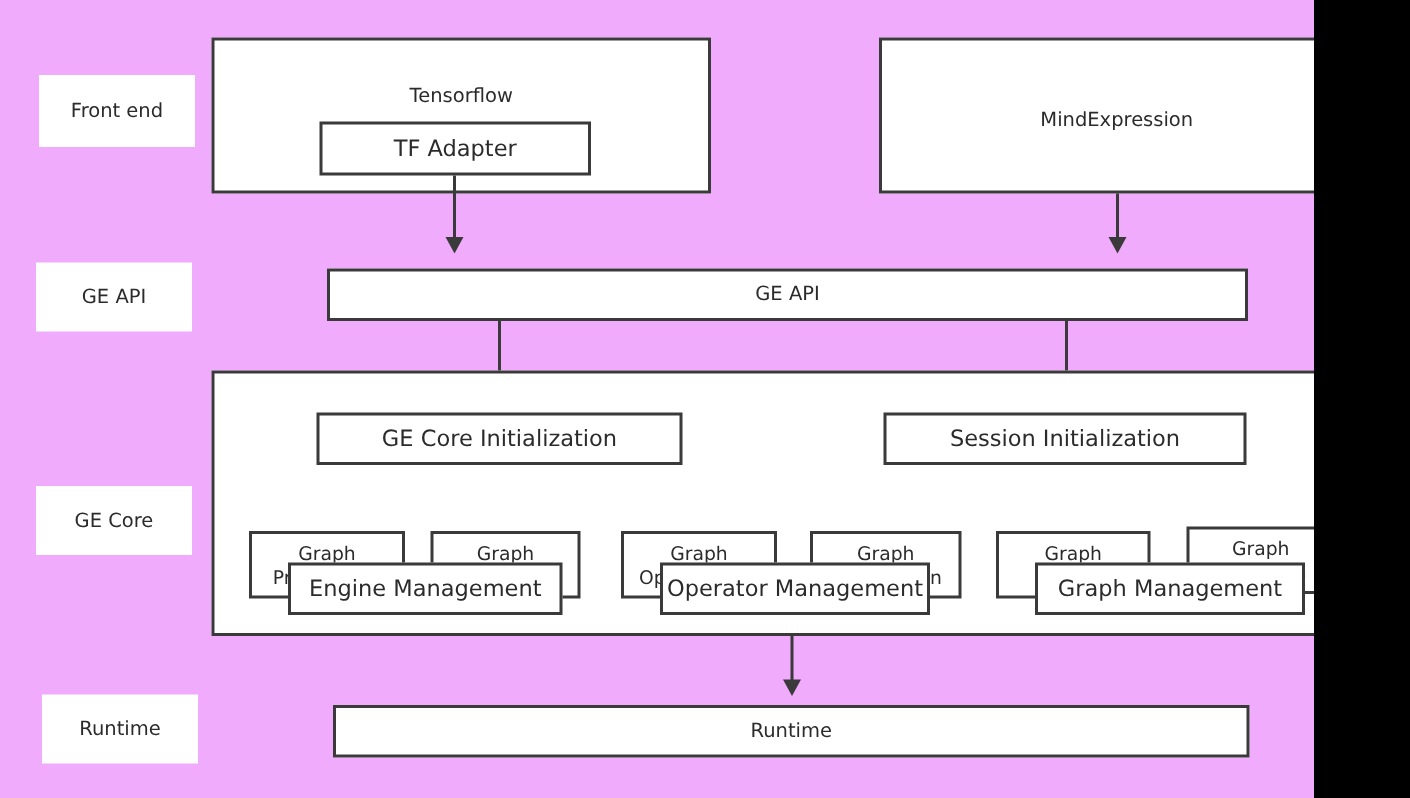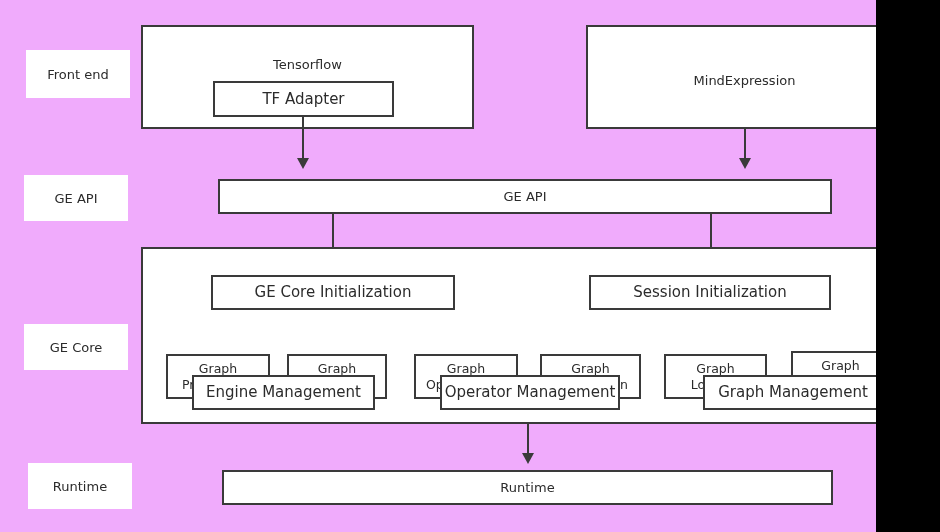--- a/index.html
+++ b/index.html
@@ -149,21 +149,21 @@
   <div class="box small-box" style="left:791px; top:317px; width:99px; height:45px;">
     <span class="ml">Graph<br>Execution</span>
   </div>
 
   <div class="box mid-box" style="left:440px; top:375px; width:180px; height:35px;">
     <span>Operator Management</span>
   </div>
   <div class="box mid-box" style="left:192px; top:375px; width:183px; height:35px;">
     <span>Engine Management</span>
   </div>
-  <div class="box mid-box" style="left:690px; top:375px; width:180px; height:35px;margin-left:13px;">
+  <div class="box mid-box" style="left:690px; top:375px; width:180px; height:35px;">
     <span>Graph Management</span>
   </div>
 
   <div class="conn vline" style="left:527px; top:424px; height:33px;"></div>
   <div class="arrow-head" style="left:522px; top:453px;"></div>
 
   <div class="box wide-bar" style="left:222px; top:470px; width:611px; height:35px;">
     <span>Runtime</span>
   </div>
 

